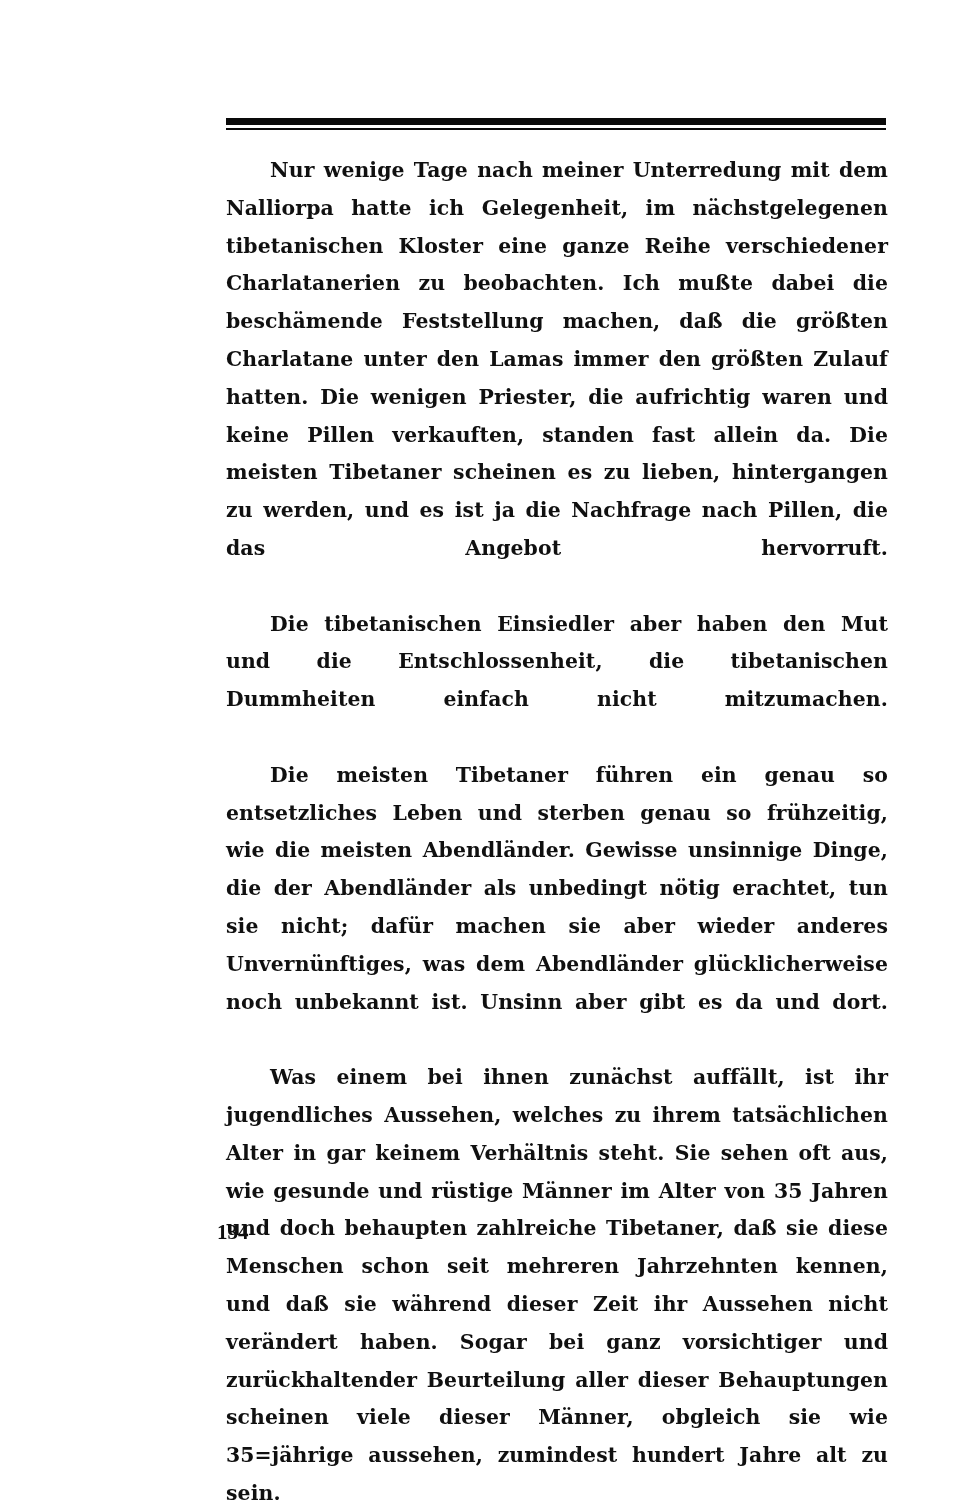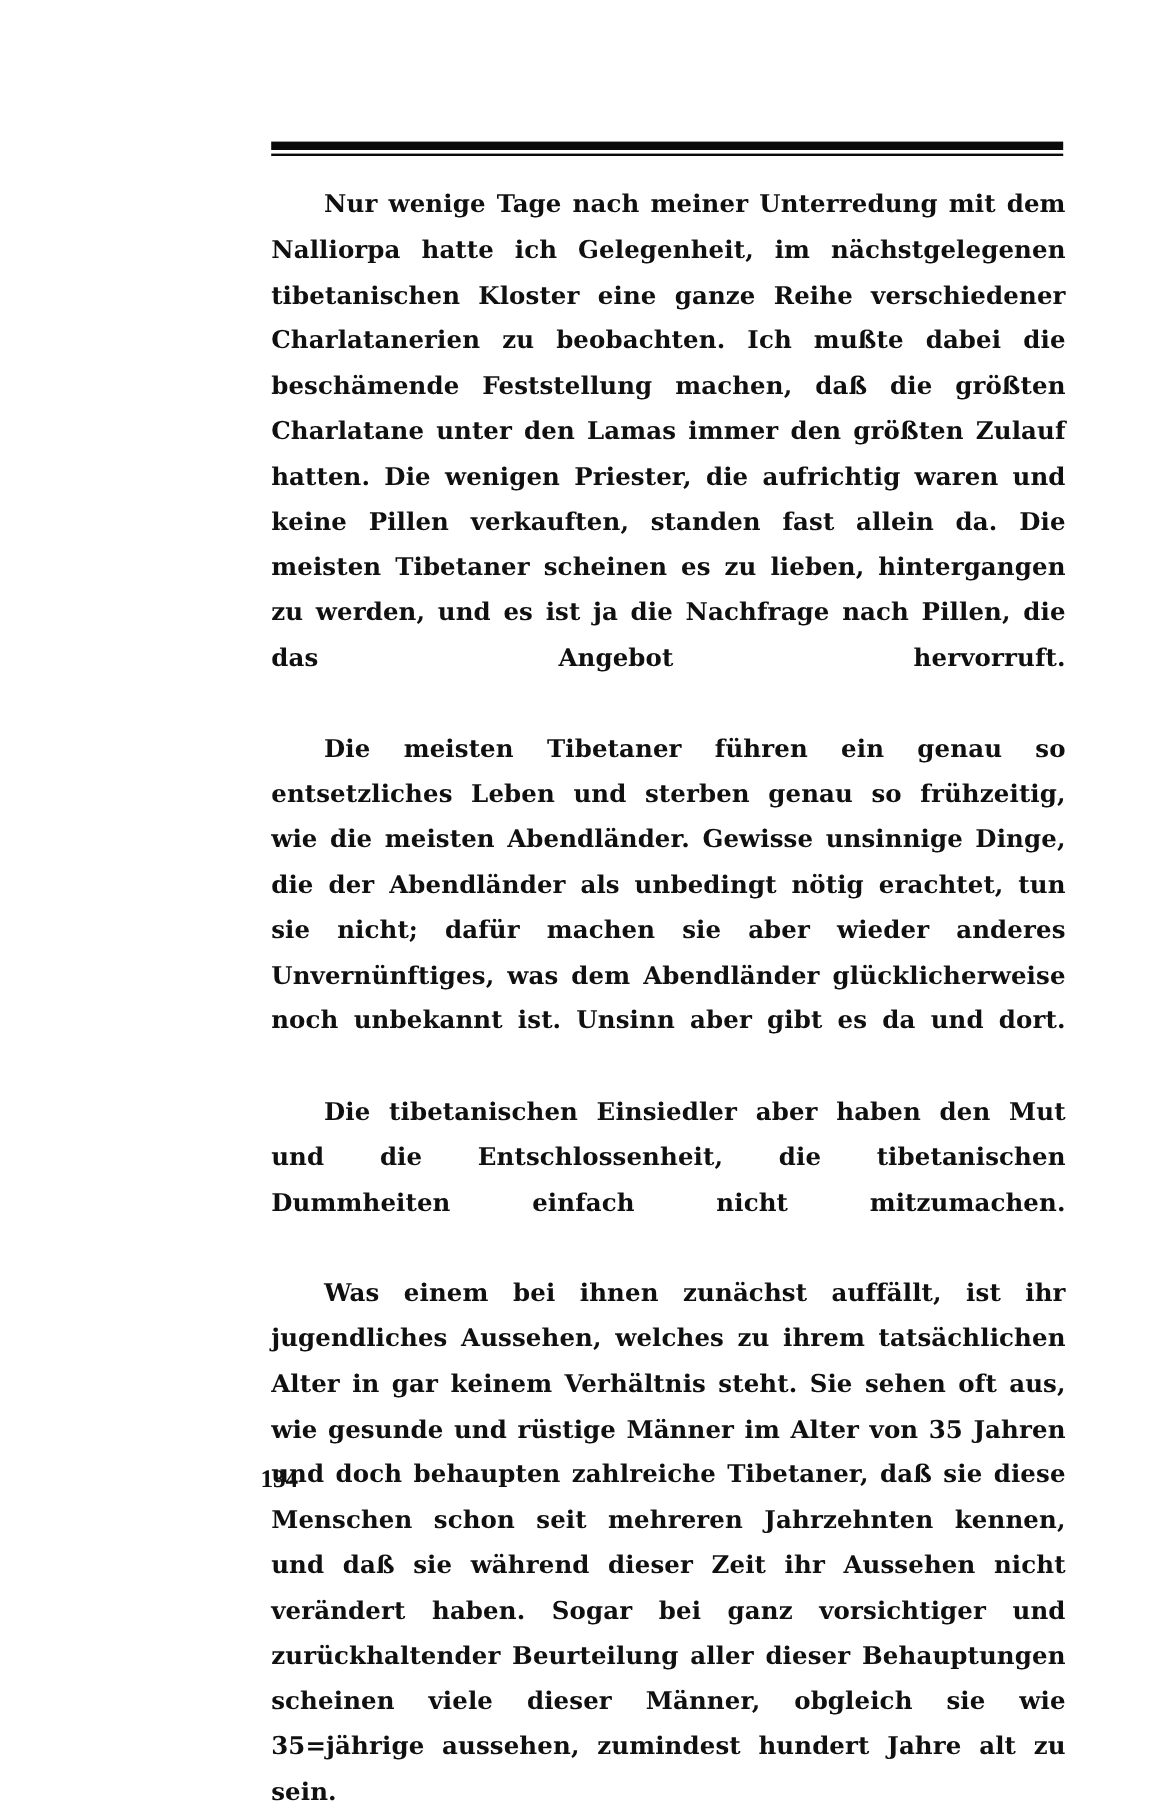--- a/index.html
+++ b/index.html
@@ -97,21 +97,21 @@
 <div id="page">
 
   <div id="head-rule">
     <div class="bar-thick"></div>
     <div class="bar-gap"></div>
     <div class="bar-thin"></div>
   </div>
 
   <div id="textblock">
     <p class="para">Nur wenige Tage nach meiner Unterredung mit dem Nalliorpa hatte ich Gelegenheit, im nächstgelegenen tibetanischen Kloster eine ganze Reihe verschiedener Charlatanerien zu beobachten. Ich mußte dabei die beschämende Feststellung machen, daß die größten Charlatane unter den Lamas immer den größten Zulauf hatten. Die wenigen Priester, die aufrichtig waren und keine Pillen verkauften, standen fast allein da. Die meisten Tibetaner scheinen es zu lieben, hintergangen zu werden, und es ist ja die Nachfrage nach Pillen, die das Angebot hervorruft.</p>
+    <p class="para">Die tibetanischen Einsiedler aber haben den Mut und die Entschlossenheit, die tibetanischen Dummheiten einfach nicht mitzumachen.</p>
     <p class="para">Die meisten Tibetaner führen ein genau so entsetzliches Leben und sterben genau so frühzeitig, wie die meisten Abendländer. Gewisse unsinnige Dinge, die der Abendländer als unbedingt nötig erachtet, tun sie nicht; dafür machen sie aber wieder anderes Unvernünftiges, was dem Abendländer glücklicherweise noch unbekannt ist. Unsinn aber gibt es da und dort.</p>
-    <p class="para">Die tibetanischen Einsiedler aber haben den Mut und die Entschlossenheit, die tibetanischen Dummheiten einfach nicht mitzumachen.</p>
     <p class="para">Was einem bei ihnen zunächst auffällt, ist ihr jugendliches Aussehen, welches zu ihrem tatsächlichen Alter in gar keinem Verhältnis steht. Sie sehen oft aus, wie gesunde und rüstige Männer im Alter von 35 Jahren und doch behaupten zahlreiche Tibetaner, daß sie diese Menschen schon seit mehreren Jahrzehnten kennen, und daß sie während dieser Zeit ihr Aussehen nicht verändert haben. Sogar bei ganz vorsichtiger und zurückhaltender Beurteilung aller dieser Behauptungen scheinen viele dieser Männer, obgleich sie wie 35=jährige aussehen, zumindest hundert Jahre alt zu sein.</p>
   </div>
 
   <div id="folio">134</div>
 
   <div id="paper-tint"></div>
 </div>
 
 </body></html>

